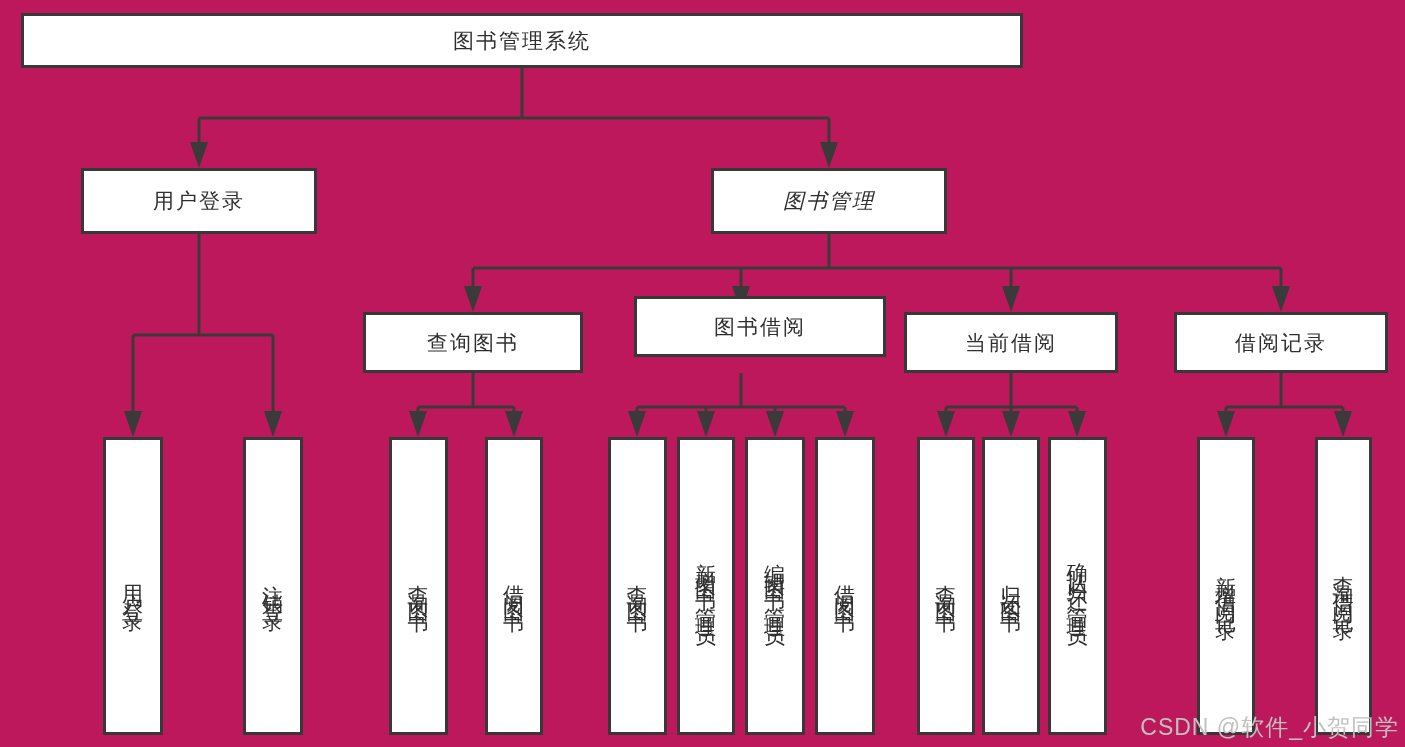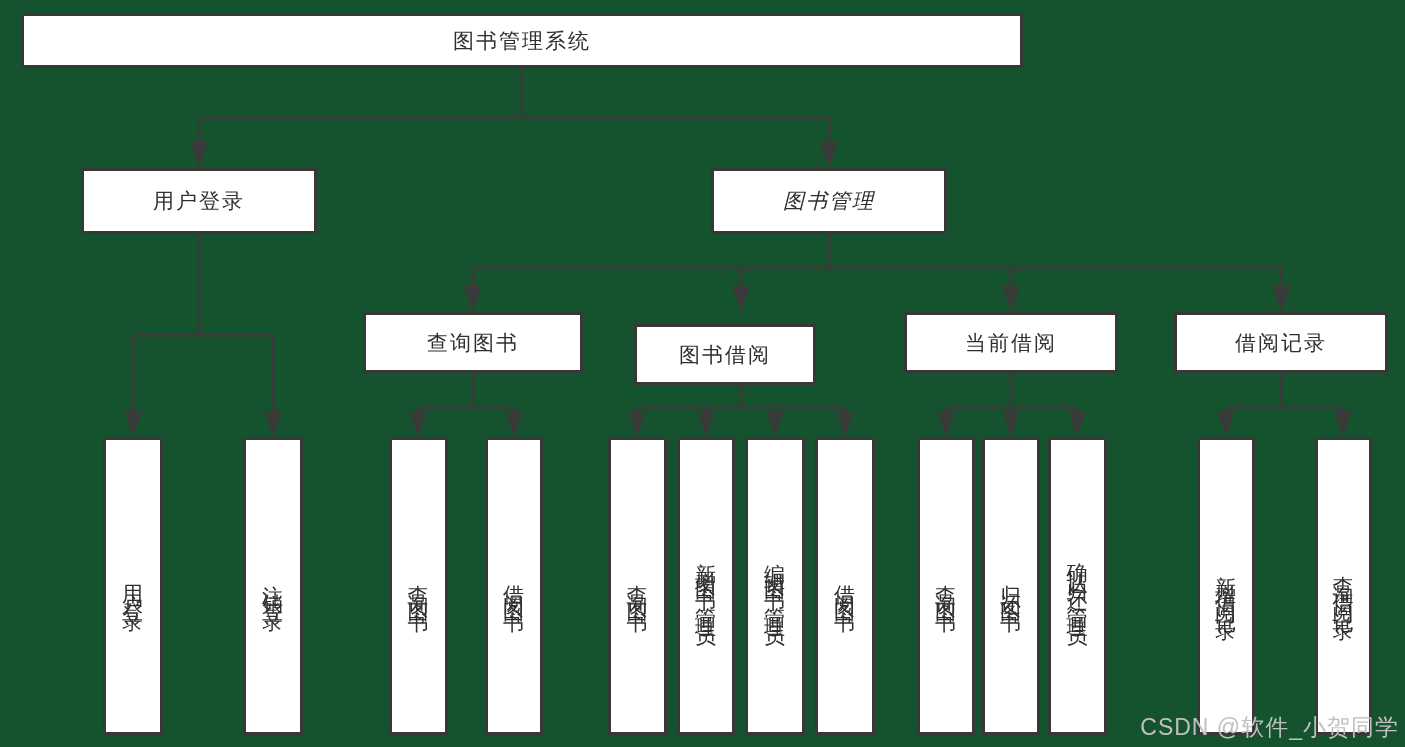--- a/index.html
+++ b/index.html
@@ -5,21 +5,21 @@
   html, body {
     margin: 0;
     padding: 0;
     background: #ffffff;
     font-family: "Liberation Sans", sans-serif;
   }
   .stage {
     position: relative;
     width: 1405px;
     height: 747px;
-    background: #14532d;
+    background: #be185d;
     overflow: hidden;
   }
   .wires {
     position: absolute;
     left: 0;
     top: 0;
     width: 1405px;
     height: 747px;
   }
   .node {
@@ -109,21 +109,21 @@
   <div class="node" style="left:81px; top:168px; width:236px; height:66px;">
     <span class="hlabel">用户登录</span>
   </div>
   <div class="node" style="left:711px; top:168px; width:236px; height:66px;font-style:italic;">
     <span class="hlabel">图书管理</span>
   </div>
 
   <div class="node" style="left:363px; top:312px; width:220px; height:61px;">
     <span class="hlabel">查询图书</span>
   </div>
-  <div class="node" style="left:634px; top:324px; width:182px; height:61px;">
+  <div class="node" style="left:634px; top:296px; width:252px; height:61px;">
     <span class="hlabel">图书借阅</span>
   </div>
   <div class="node" style="left:1174px; top:312px; width:214px; height:61px;">
     <span class="hlabel">借阅记录</span>
   </div>
   <div class="node" style="left:904px; top:312px; width:214px; height:61px;">
     <span class="hlabel">当前借阅</span>
   </div>
 
   <div class="node" style="left:103px; top:437px; width:60px; height:298px;">

